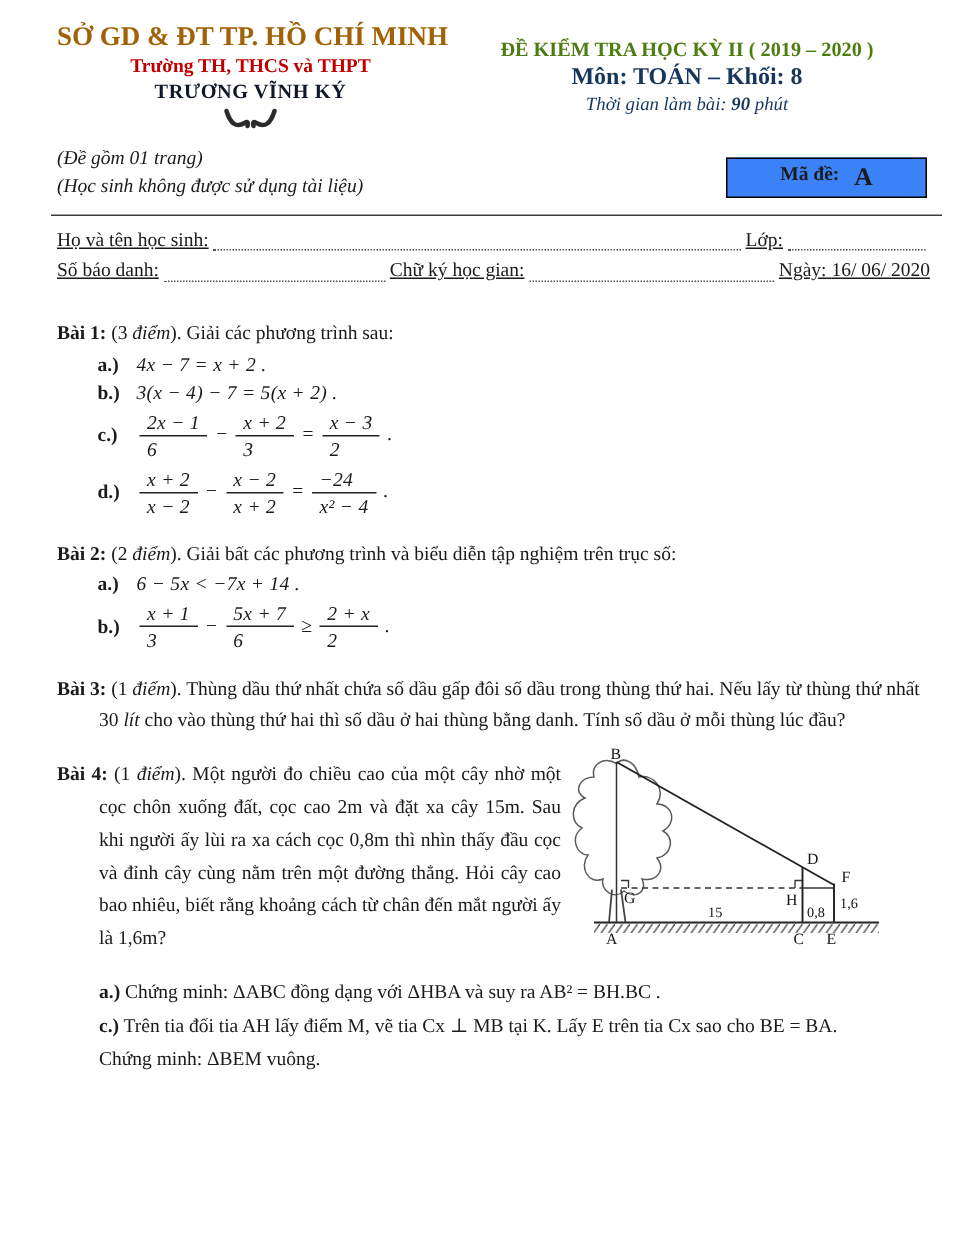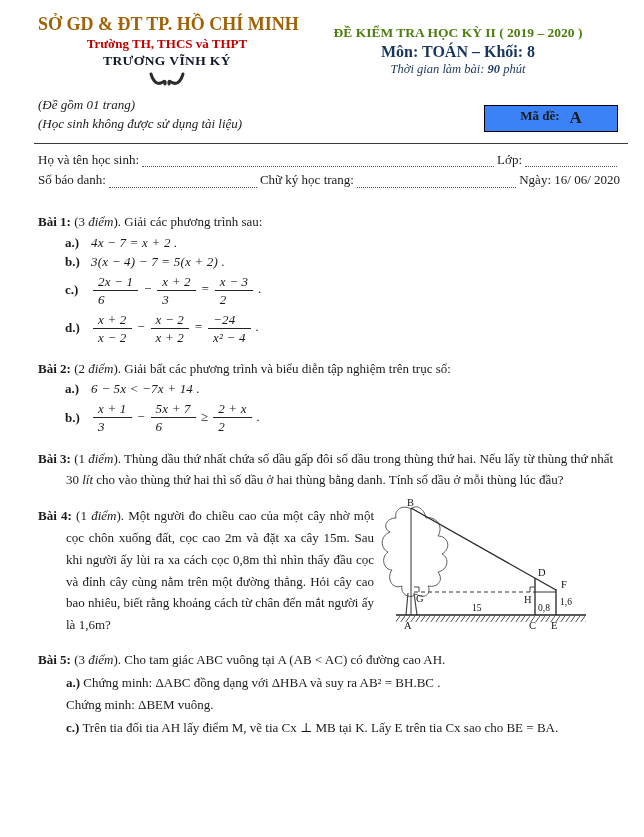--- a/index.html
+++ b/index.html
@@ -24,21 +24,21 @@
   .ht3 .b{font-weight:bold;}
   .code-box{
     margin:28px 2px 0 auto;width:132px;border:1.6px solid #000;
     display:flex;justify-content:center;gap:10px;
     padding:2px 0 3px 0;background:#3b82f6;
   }
   .code-box .lbl{font-weight:bold;font-size:13px;}
   .code-box .val{font-weight:bold;font-size:17px;}
   .rule{border:0;border-top:1.2px solid #3a3a3a;margin:9px -8px 6px -4px;}
   
-  .irow{display:flex;align-items:flex-end;line-height:1.58;white-space:nowrap;}
+  .irow{display:flex;align-items:flex-end;line-height:1.58;white-space:nowrap;text-decoration:underline;}
   .leader{border-bottom:1.3px dotted #555;margin:0 3px 3px 3px;}
   .grow{flex:1;}
   .w150{flex:0 0 148px;}
   .w95{flex:0 0 92px;}
   
   .bai{margin-left:0;line-height:1.45;}
   .bai b.t{font-weight:bold;}
   .hang{padding-left:28px;text-indent:-28px;}
   .item{display:flex;align-items:center;margin:3px 0 3px 27px;}
   .item .il{font-weight:bold;flex:0 0 26px;}
@@ -92,21 +92,21 @@
 
   <div class="irow">
     <span>Họ và tên học sinh:</span>
     <span class="leader grow"></span>
     <span>Lớp:</span>
     <span class="leader w95"></span>
   </div>
   <div class="irow">
     <span>Số báo danh:</span>
     <span class="leader w150"></span>
-    <span>Chữ ký học trang:</span>
+    <span>Chữ ký học gian:</span>
     <span class="leader grow"></span>
     <span>Ngày:</span>&nbsp;
     <span>16/ 06/  2020</span>
   </div>
 
   <div class="sec" style="margin-top:22px;">
     <div class="bai"><b class="t">Bài 1:</b><span> (3 </span><i>điểm</i><span>). </span><span>Giải các phương trình sau:</span></div>
     <div class="item">
         <span class="il">a.)</span>
         <span class="eq">4x − 7 = x + 2 .</span>
@@ -183,20 +183,19 @@
         <text x="149" y="132">C</text>
         <text x="171" y="132">E</text>
         <text x="92" y="114" class="meas">15</text>
         <text x="158" y="114" class="meas">0,8</text>
         <text x="180" y="108" class="meas">1,6</text>
       </svg>
     </div>
   </div>
 
   <div class="sec" style="margin-top:10px;">
-    <div class="bai"><b class="t">Bài 5:</b><span> (3 </span><i>điểm</i><span>). </span><span>Cho tam giác ABC vuông tại A (AB &lt; AC) có đường cao AH.</span></div>
     <div class="b5line"><b>a.)</b> <span>Chứng minh: ΔABC đồng dạng với ΔHBA và suy ra AB² = BH.BC .</span></div>
+    <div class="b5line"><b>c.)</b> <span>Trên tia đối tia AH lấy điểm M, vẽ tia Cx ⊥ MB tại K. Lấy E trên tia Cx sao cho BE = BA.</span></div>
     <div class="b5line">Chứng minh: ΔBEM vuông.</div>
-    <div class="b5line"><b>c.)</b> <span>Trên tia đối tia AH lấy điểm M, vẽ tia Cx ⊥ MB tại K. Lấy E trên tia Cx sao cho BE = BA.</span></div>
   </div>
 
 
 </div>
 
 </body></html>

